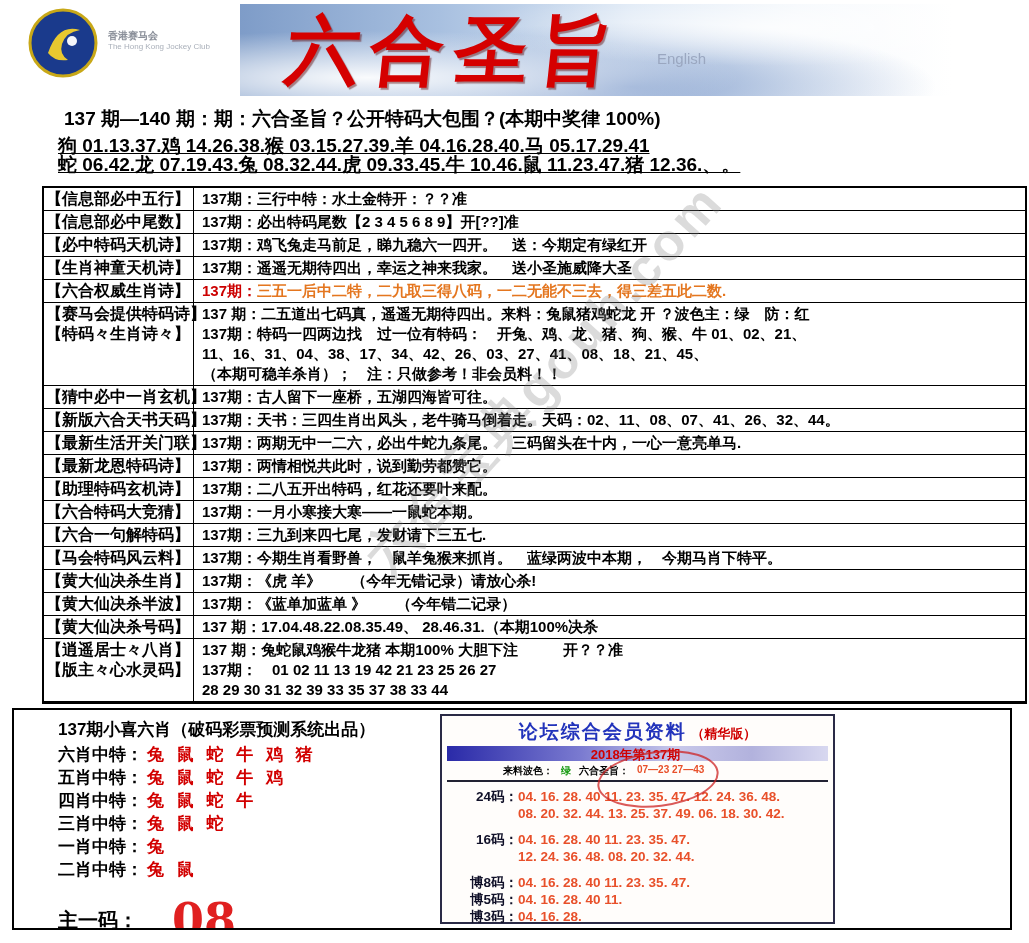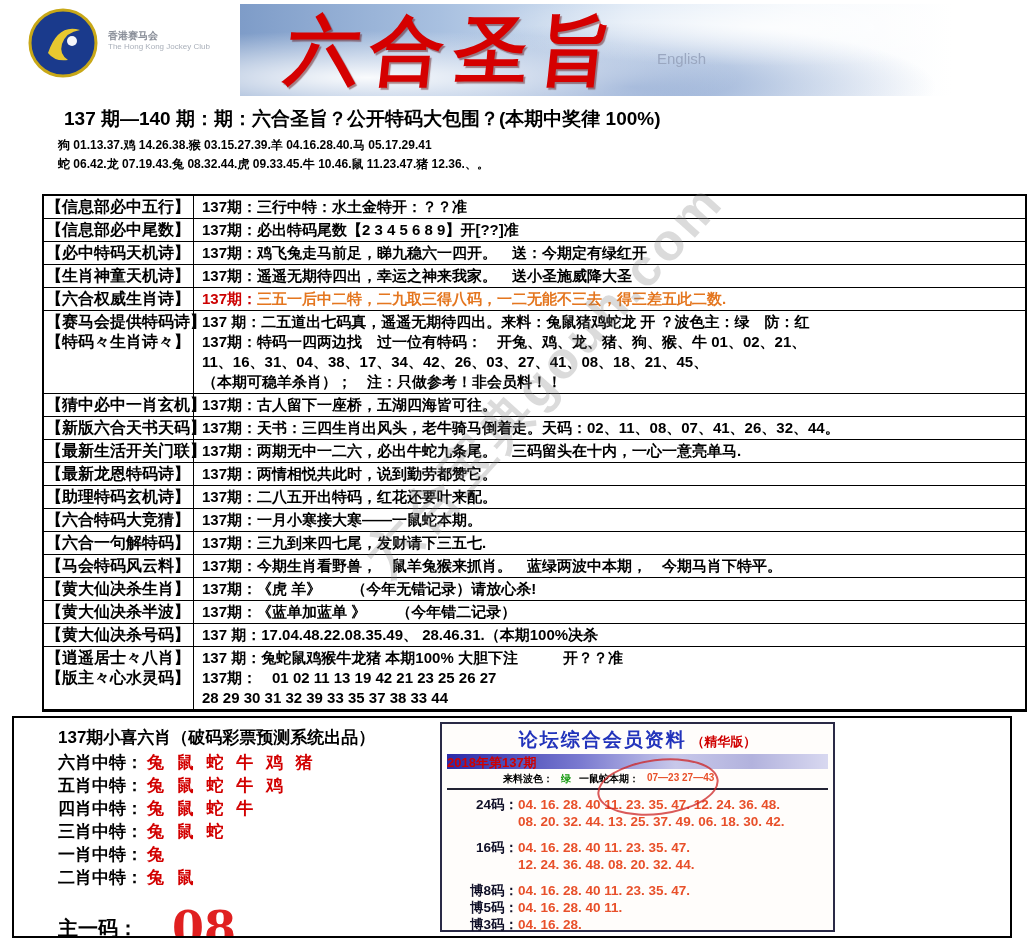--- a/index.html
+++ b/index.html
@@ -17,21 +17,21 @@
   .logo-text{position:absolute;left:108px;top:30px;line-height:11px;}
   .logo-text .l1{font-size:10px;color:#8a8f99;font-weight:bold;}
   .logo-text .l2{font-size:8px;color:#aab0ba;}
   .big-title{position:absolute;left:286px;top:2px;font-size:74px;font-weight:bold;
     color:#d50000;letter-spacing:10px;transform:skewX(-6deg);
     font-family:"DejaVu Serif","Liberation Serif",serif;
     text-shadow:2px 2px 1px rgba(90,0,0,.45);white-space:nowrap;}
   .english{position:absolute;left:657px;top:50px;font-size:15px;color:#9aa7c0;}
   
   .headline{margin:8px 12px 4px 64px;font-size:19px;font-weight:bold;}
-  .zodiac{margin:2px 0 20px 58px;font-size:12px;font-weight:bold;line-height:19px;}
+  .zodiac{margin:2px 0 12px 58px;font-size:19px;font-weight:bold;line-height:19px;text-decoration:underline;}
   
   .itable{position:relative;margin-left:42px;width:985px;border:2px solid #000;
           border-bottom-width:3px;box-sizing:border-box;background:transparent;}
   .trow{display:flex;border-bottom:1px solid #000;}
   .trow:last-child{border-bottom:none;}
   .tlabel{width:150px;flex:0 0 150px;border-right:1px solid #000;padding:1px 2px;box-sizing:border-box;}
   .tlabel div{font-size:16px;font-weight:bold;line-height:20px;white-space:nowrap;}
   .tcontent{flex:1;padding:1px 8px;}
   .tcontent div{font-size:15px;font-weight:bold;line-height:20px;white-space:nowrap;}
   .trow.hl .tcontent div{color:#e4761f;}
@@ -46,21 +46,21 @@
   .lp-main{margin-top:12px;display:flex;align-items:center;}
   .lp-main .lbl{font-size:20px;font-weight:bold;}
   .lp-main .code{font-size:46px;font-weight:bold;color:#e02020;margin-left:34px;
                  font-family:"DejaVu Serif","Liberation Serif",serif;}
   
   .forum{margin-top:4px;width:395px;height:210px;border:2px solid #2a2a46;
          box-sizing:border-box;background:#fffdfb;position:relative;}
   .f-title{text-align:center;padding-top:3px;font-weight:bold;white-space:nowrap;}
   .f-title .main{font-size:19px;color:#2233bb;letter-spacing:2px;}
   .f-title .suffix{font-size:13px;color:#d00000;}
-  .f-bar{height:15px;margin:1px 5px 0 5px;line-height:15px;text-align:left;
+  .f-bar{height:15px;margin:1px 5px 0 5px;line-height:15px;text-align:center;
          background:linear-gradient(90deg,#2a2aa8,#7a7ad0 35%,#c8c8ea 60%,#b2b2dd 80%,#d8d8f0);}
   .f-bar span{font-size:13px;font-weight:bold;color:#d00000;padding-right:4px;}
   .f-wave{position:relative;display:flex;gap:8px;padding:3px 0 2px 56px;
           font-size:10px;font-weight:bold;border-bottom:2px solid #223;margin:0 5px;}
   .f-wave .green{color:#15990f;}
   .f-wave .seg{color:#e8502a;}
   .stamp{position:absolute;left:150px;top:-10px;width:118px;height:52px;
          border:2px solid rgba(205,35,35,.75);border-radius:50%;
          transform:rotate(-7deg);pointer-events:none;}
   .f-codes{padding:6px 0 2px 18px;}
@@ -276,21 +276,21 @@
       <div class="f-title">
         <span class="main">论坛综合会员资料</span>
         <span class="suffix">（精华版）</span>
       </div>
       <div class="f-bar">
         <span>2018年第137期</span>
       </div>
       <div class="f-wave">
         <span>来料波色：</span>
         <span class="green">绿</span>
-        <span>一鼠蛇本期：</span>
+        <span>六合圣旨：</span>
         <span class="seg">07—23 27—43</span>
         <div class="stamp"></div>
       </div>
       <div class="f-codes" id="codeRows">
           <div class="c-row gap">
             <div class="clbl">24码：</div>
             <div class="clines">
               <div>04. 16. 28. 40 11. 23. 35. 47. 12. 24. 36. 48.</div>
               <div>08. 20. 32. 44. 13. 25. 37. 49. 06. 18. 30. 42.</div>
             </div>

